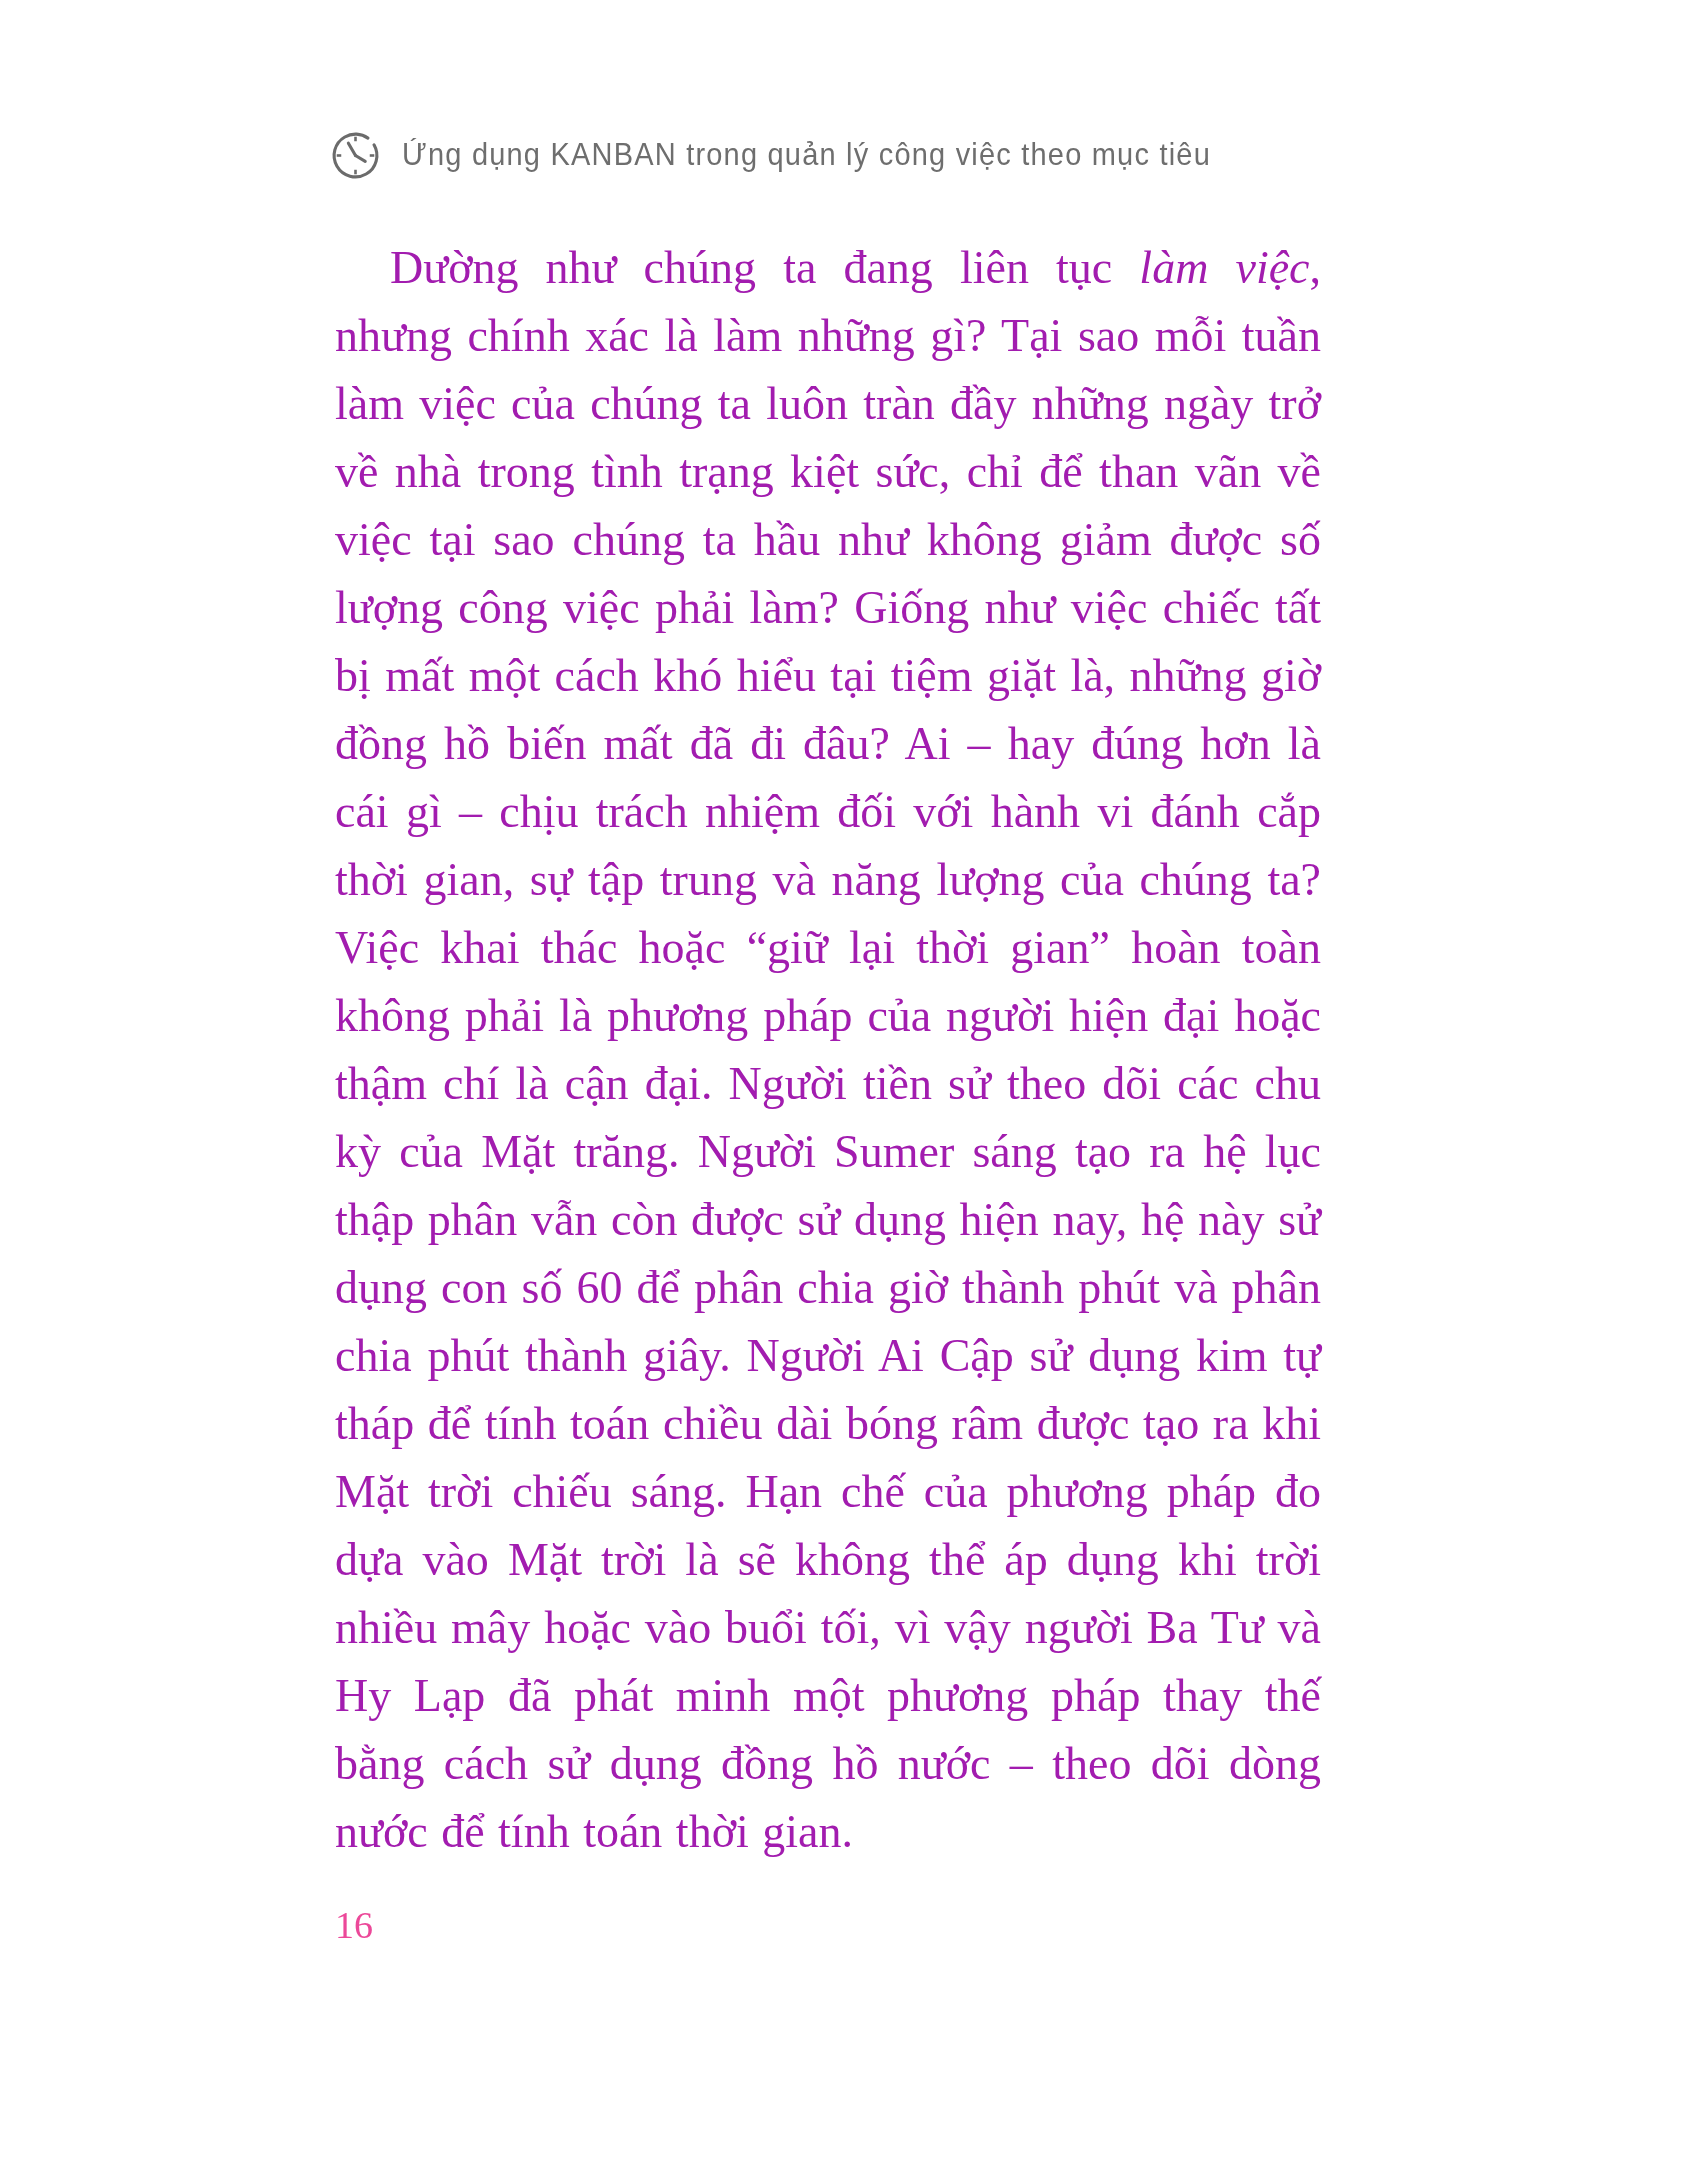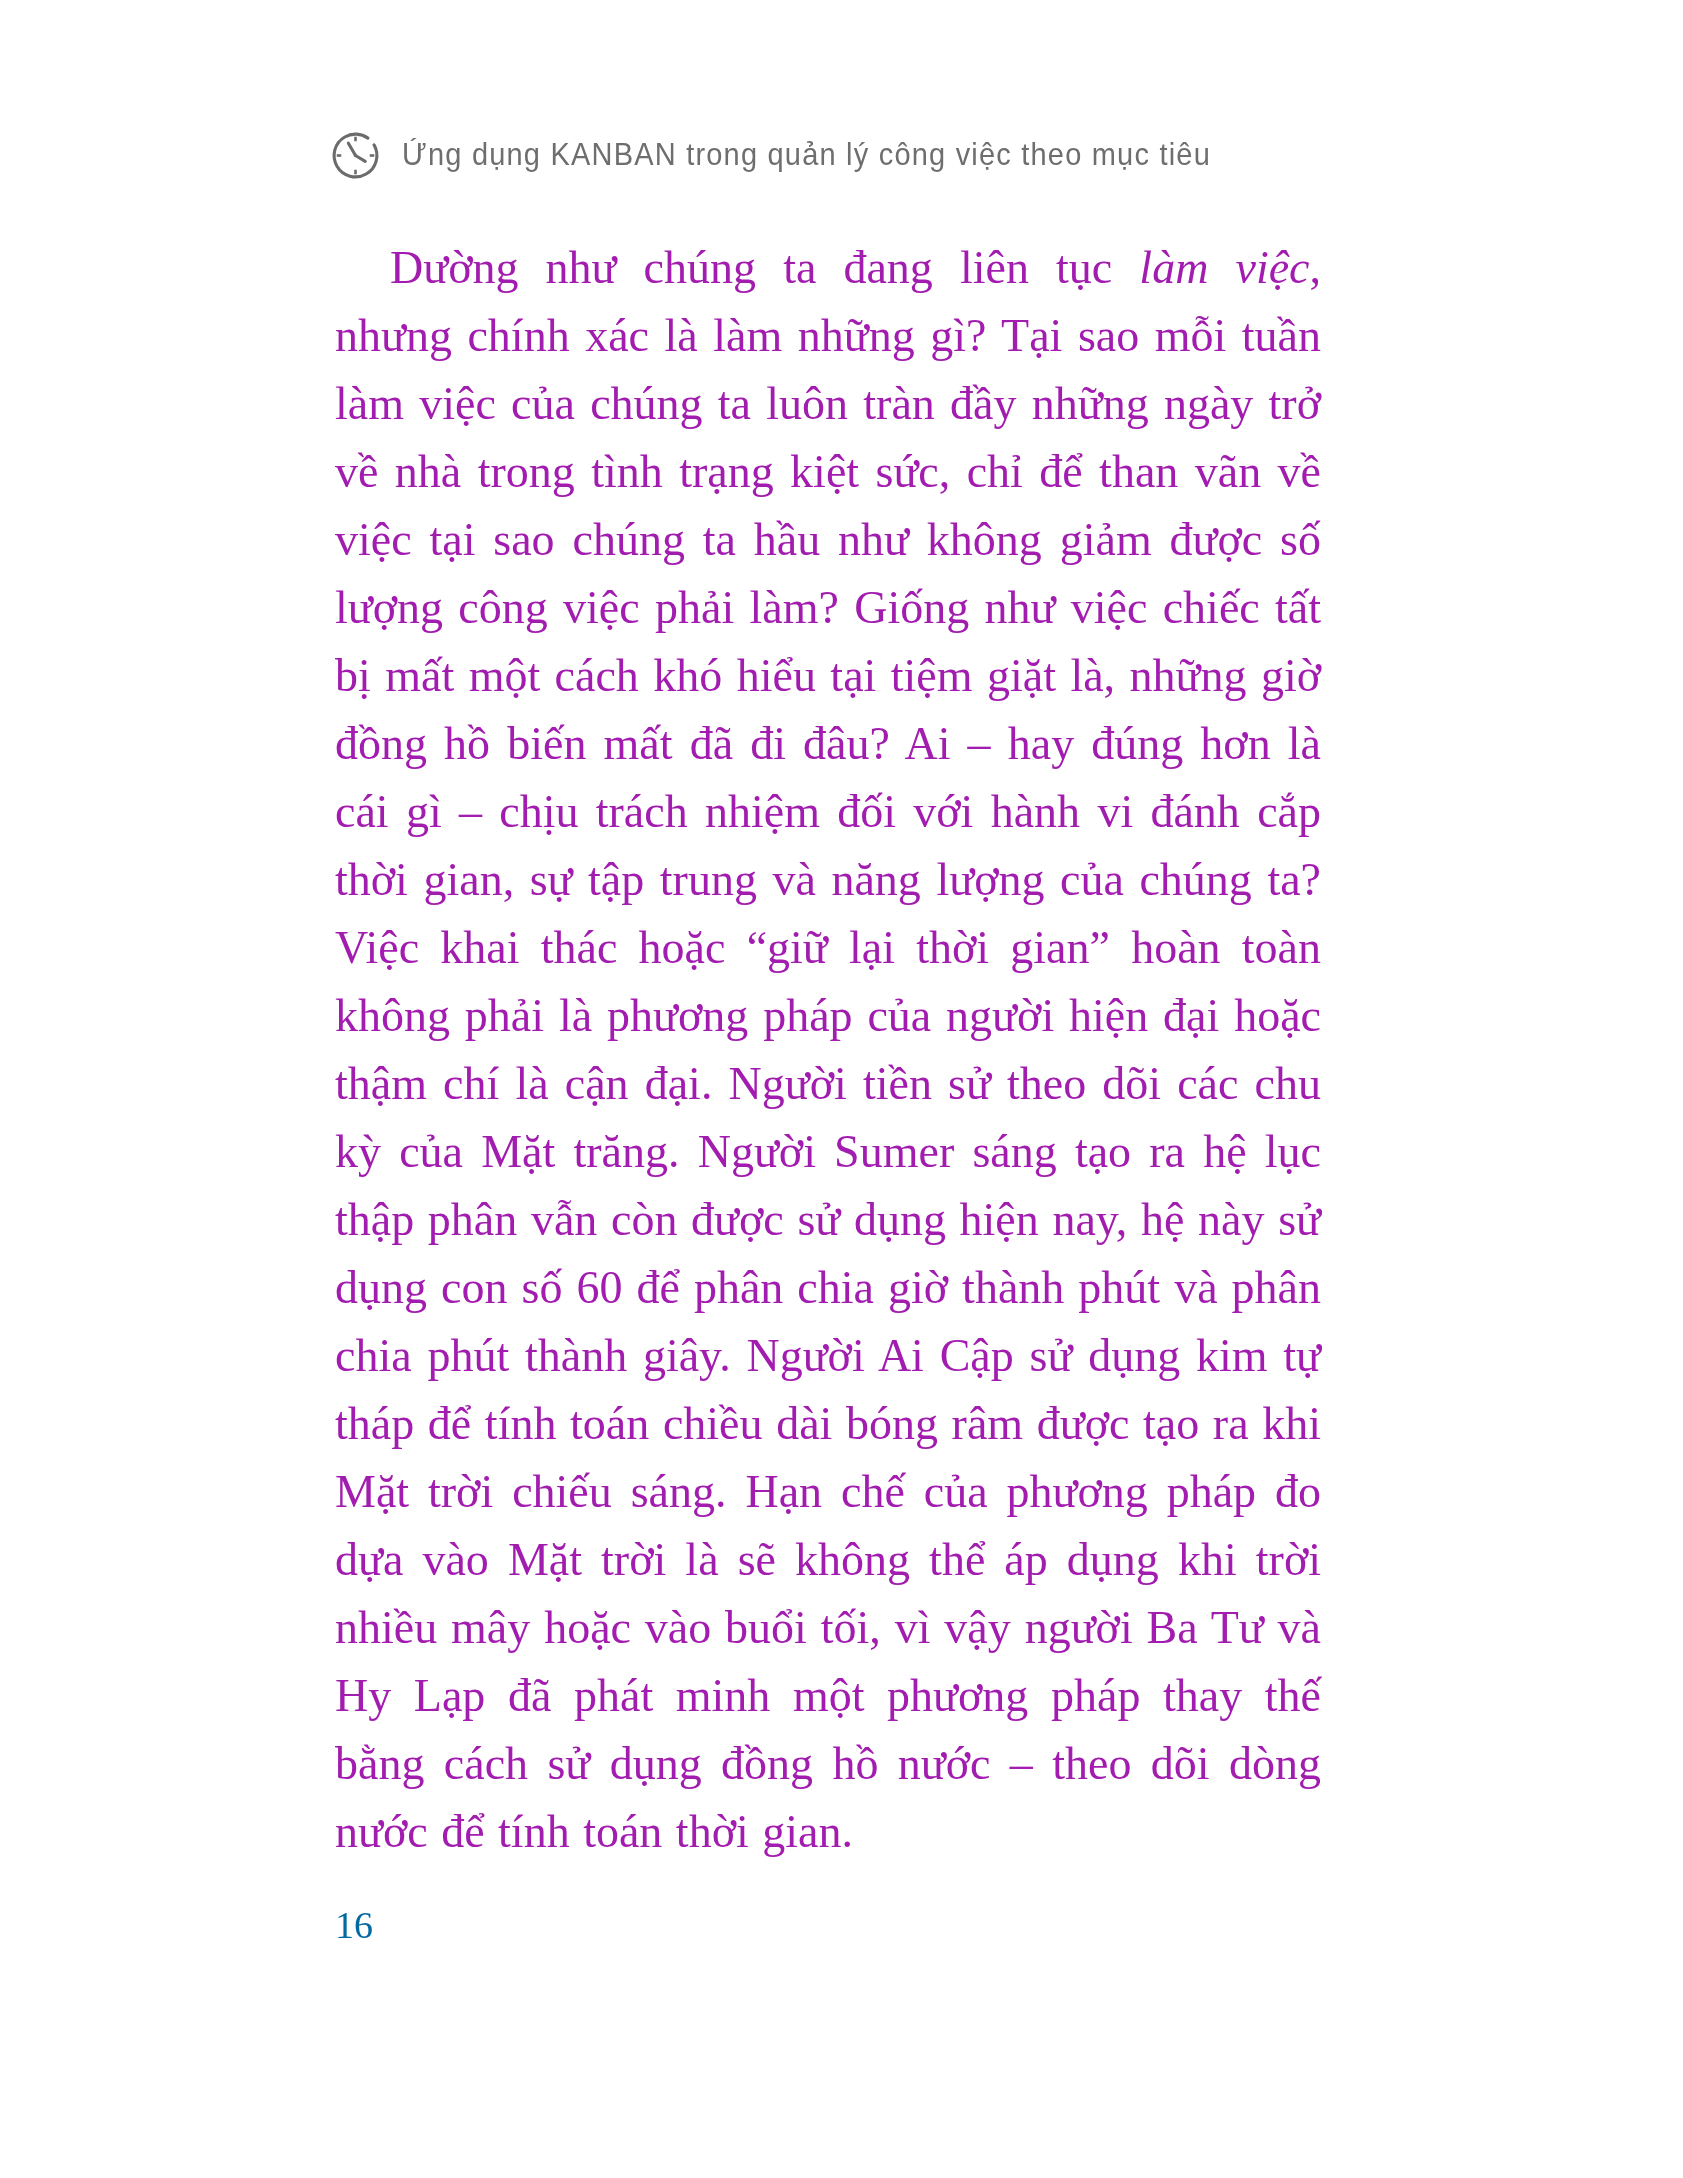--- a/index.html
+++ b/index.html
@@ -61,21 +61,21 @@
     font-style: italic;
   }
 
   
   .page-number {
     position: absolute;
     left: 335px;
     top: 1903px;
     font-family: "Liberation Serif", serif;
     font-size: 38px;
-    color: #0369a1;
+    color: #ec4899;
   }
 </style>
 </head>
 <body>
 
 <div class="page">
 
   <div class="running-header">
     <div class="clock-wrap">
       <svg viewBox="0 0 44 44" width="57" height="57" aria-hidden="true">

